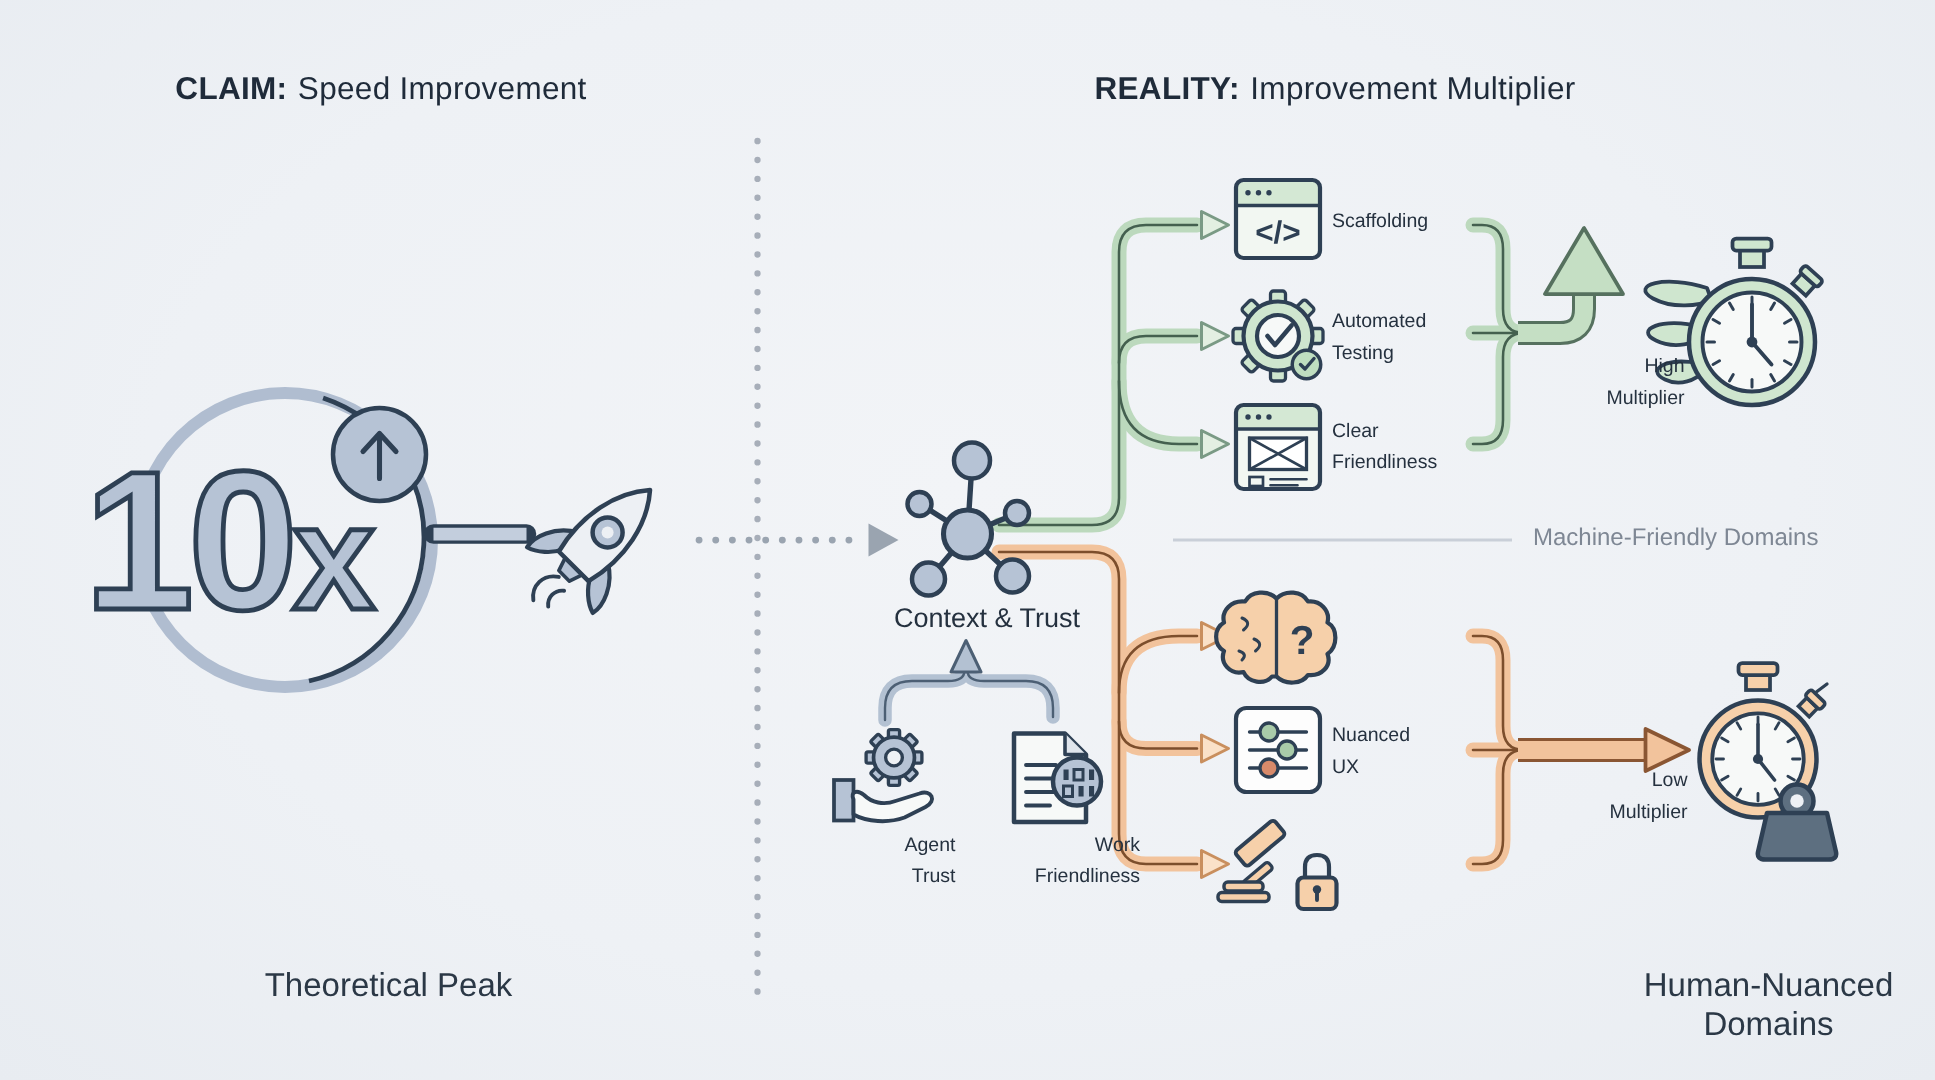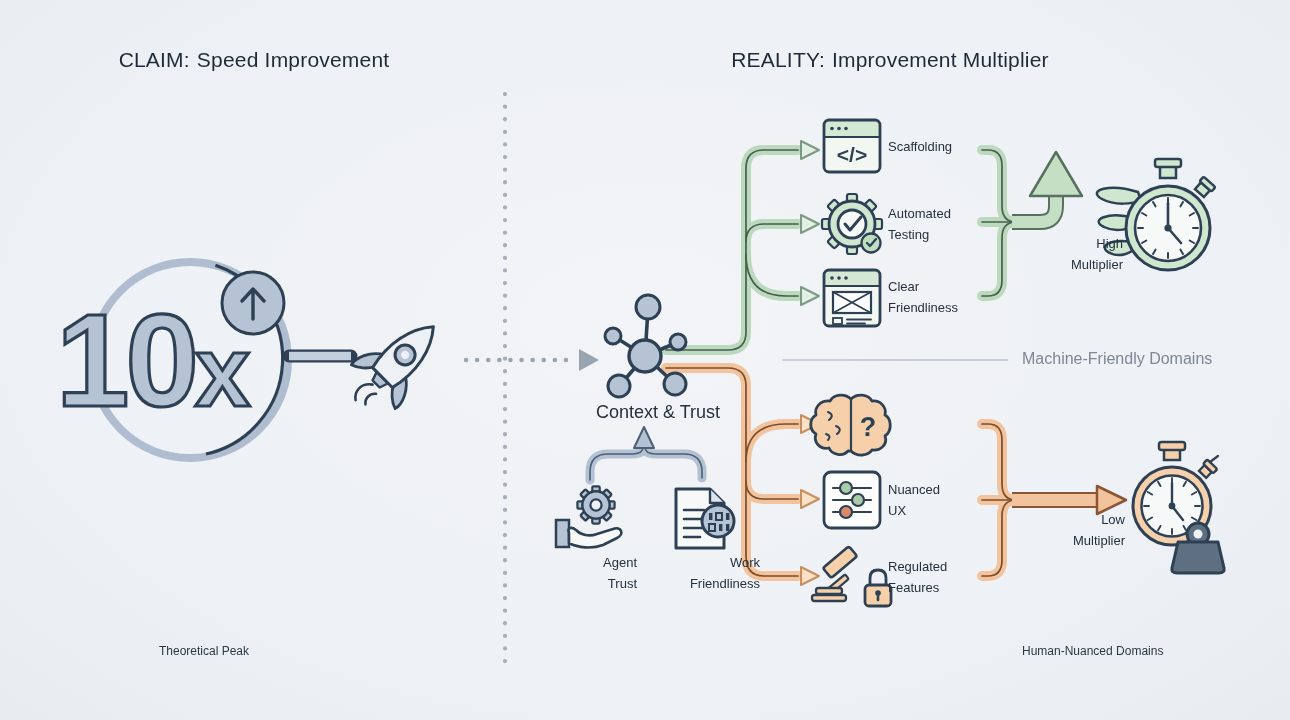--- a/index.html
+++ b/index.html
@@ -9,24 +9,24 @@
     --orange-tube:#f2c39c; --orange-dark:#7c4e2c; --orange-icon:#f6d0aa; --orange-pale:#fae1c8; --orange-edge:#c98f5e;
     --slate:#5d6f80;
   }
   *{margin:0;padding:0;box-sizing:border-box}
   body{font-family:"Liberation Sans",sans-serif;background:#dfe3e9}
   .stage{position:relative;width:1290px;height:720px;overflow:hidden;
          background:radial-gradient(ellipse at 50% 45%, #f2f4f7 0%, var(--bg) 60%, #e8ecf1 100%);}
   .abs{position:absolute}
   svg{position:absolute;left:0;top:0}
   .title{font-size:21px;color:#1f2b3a;text-align:center;letter-spacing:.2px}
-  .title b{font-weight:400;margin-right:7px}
+  .title b{font-weight:700;margin-right:7px}
   .lbl{font-size:13px;color:var(--text);line-height:21px}
   .lbl.center{text-align:right}
-  .footer-lbl{font-size:12px;color:#2b3846;}
+  .footer-lbl{font-size:22px;color:#2b3846;text-align:center}
   .domain-lbl{font-size:16px;color:var(--text-gray)}
   
   .tube-g{stroke:var(--green-tube);stroke-width:10;fill:none;stroke-linecap:round}
   .line-g{stroke:var(--green-dark);stroke-width:1.7;fill:none;stroke-linecap:round}
   .tube-o{stroke:var(--orange-tube);stroke-width:10;fill:none;stroke-linecap:round}
   .line-o{stroke:var(--orange-dark);stroke-width:1.7;fill:none;stroke-linecap:round}
   .tube-b{stroke:var(--gray-tube);stroke-width:9;fill:none;stroke-linecap:round}
   .line-b{stroke:var(--gray-dark);stroke-width:1.6;fill:none;stroke-linecap:round}
   .ah-g{fill:var(--green-pale);stroke:var(--green-edge);stroke-width:2;stroke-linejoin:round}
   .ah-o{fill:var(--orange-pale);stroke:var(--orange-edge);stroke-width:2;stroke-linejoin:round}
@@ -342,32 +342,28 @@
   </div>
   <div class="abs lbl" style="left:888px;top:276px;width:130px">
     <div>Clear</div>
     <div>Friendliness</div>
   </div>
 
   <div class="abs lbl" style="left:888px;top:479px;width:130px">
     <div>Nuanced</div>
     <div>UX</div>
   </div>
-  <div class="abs lbl" style="left:888px;top:556px;width:130px">
-    <div>Regulated</div>
-    <div>Features</div>
-  </div>
 
   <div class="abs lbl center" style="left:1003px;top:233px;width:120px">
     <div>High</div>
     <div>Multiplier</div>
   </div>
   <div class="abs lbl center" style="left:1005px;top:509px;width:120px">
     <div>Low</div>
     <div>Multiplier</div>
   </div>
 
   <div class="abs domain-lbl" style="left:1022px;top:350px;width:220px">Machine-Friendly Domains</div>
 
   <div class="abs footer-lbl" style="left:159px;top:644px;width:200px">Theoretical Peak</div>
-  <div class="abs footer-lbl" style="left:1022px;top:644px;width:210px">Human-Nuanced Domains</div>
+  <div class="abs footer-lbl" style="left:1074px;top:644px;width:210px">Human-Nuanced Domains</div>
 
 </div>
 
 </body></html>

